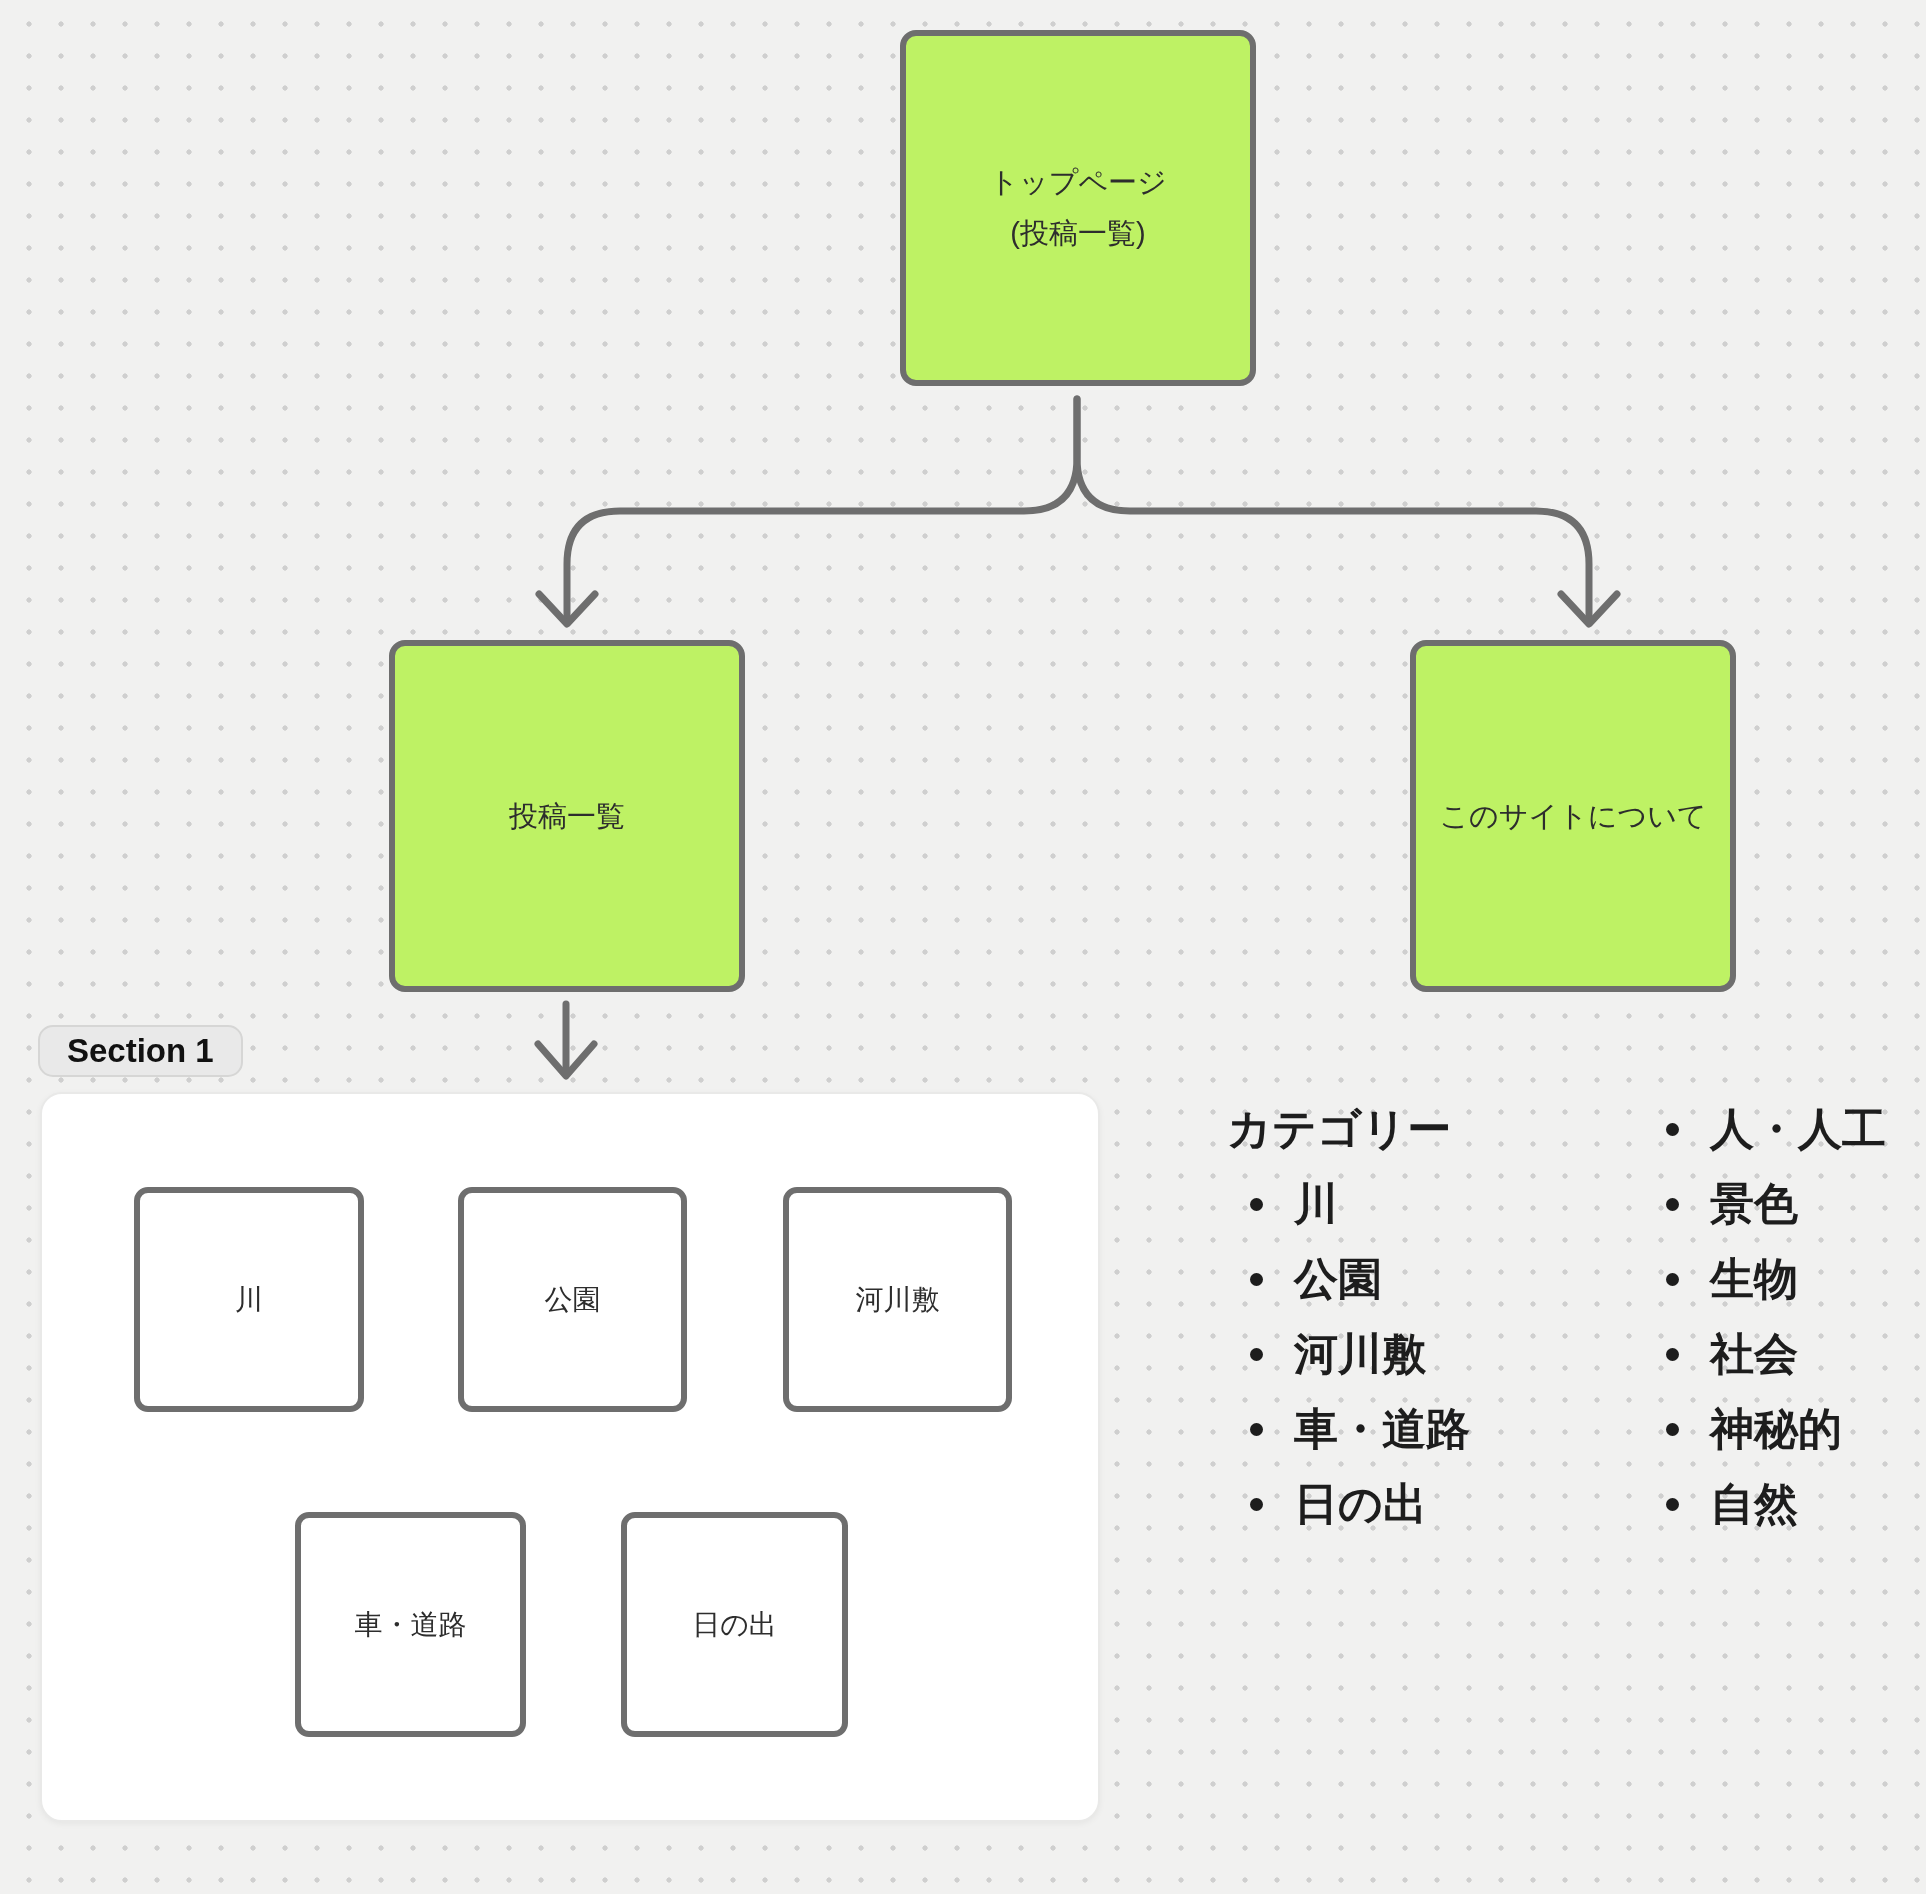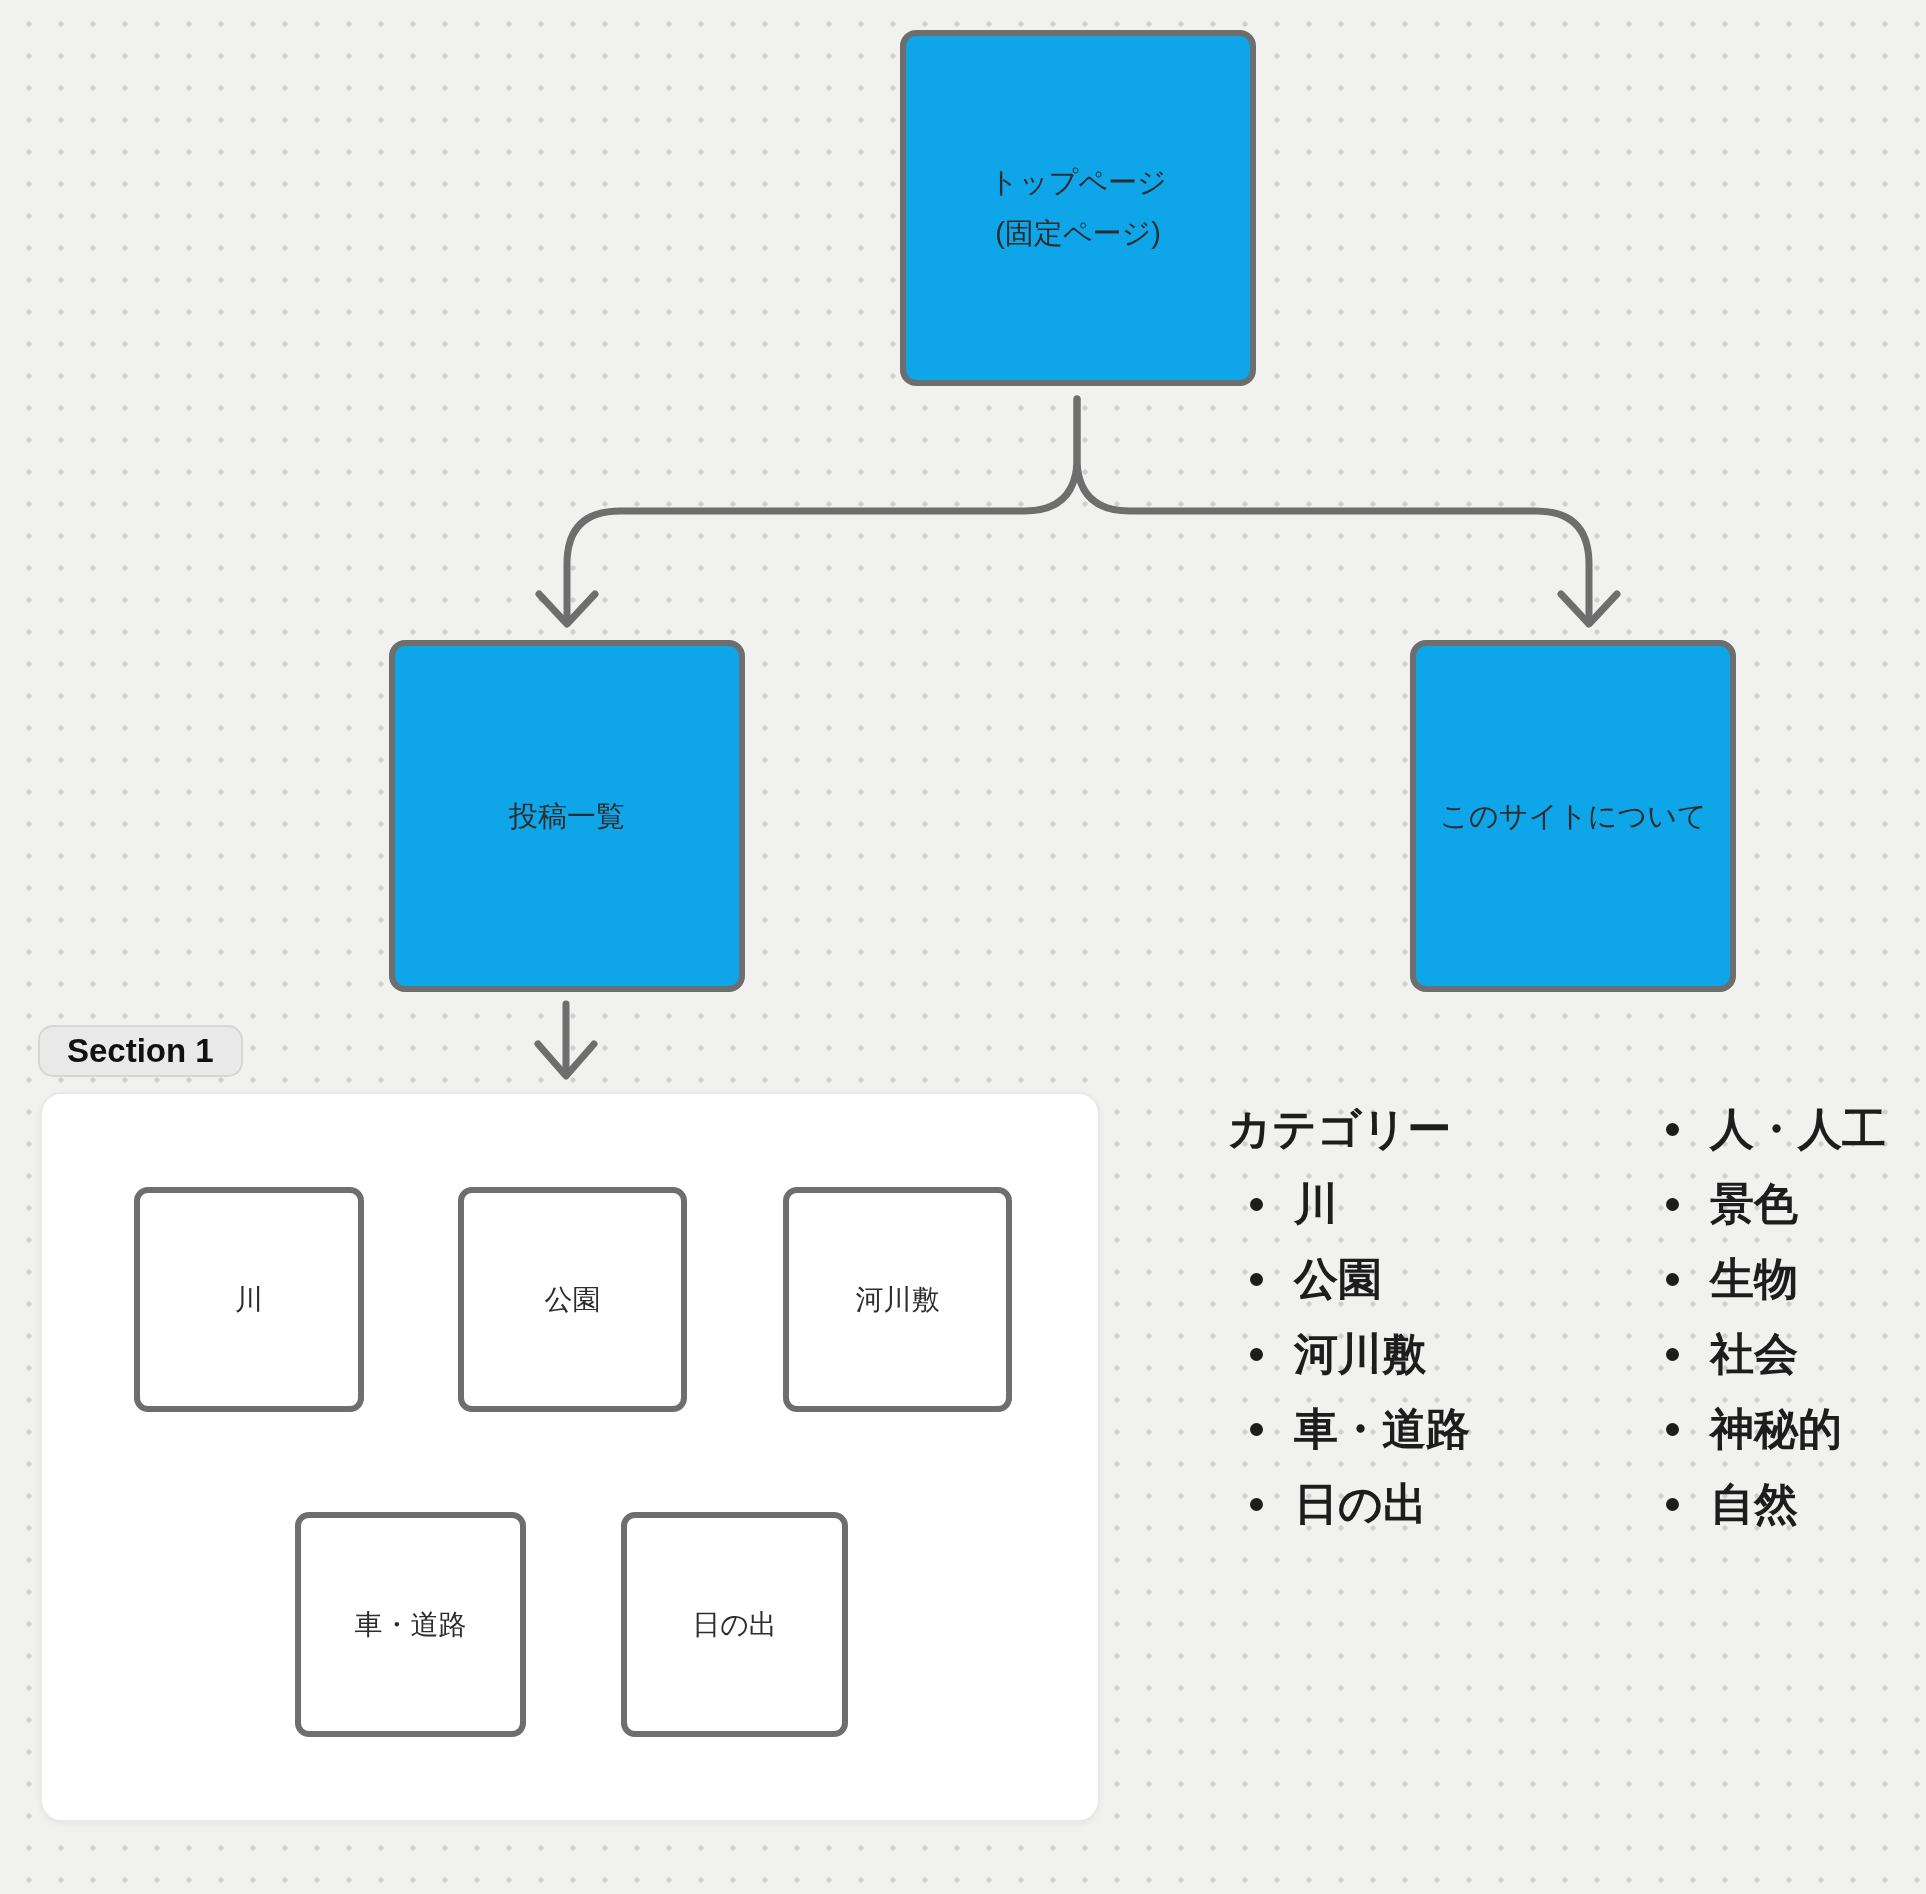--- a/index.html
+++ b/index.html
@@ -23,21 +23,21 @@
   .connector-layer path {
     fill: none;
     stroke: #6e6e6e;
     stroke-width: 7;
     stroke-linecap: round;
     stroke-linejoin: round;
   }
 
   .node {
     position: absolute;
-    background: #0ea5e9;
+    background: #bef264;
     border: 6px solid #6e6e6e;
     border-radius: 16px;
     display: flex;
     align-items: center;
     justify-content: center;
     text-align: center;
     color: #2d2d2d;
     font-size: 29px;
     line-height: 1.75;
   }
@@ -139,21 +139,21 @@
 
   <g>
     <path d="M 566 1004 V 1072"></path>
     <path d="M 538 1044 L 566 1076 L 594 1044"></path>
   </g>
 </svg>
 
 <div class="node node-top">
   <div>
     <div>トップページ</div>
-    <div>(固定ページ)</div>
+    <div>(投稿一覧)</div>
   </div>
 </div>
 
 <div class="node node-posts">
   <div>投稿一覧</div>
 </div>
 
 <div class="node node-about">
   <div>このサイトについて</div>
 </div>

